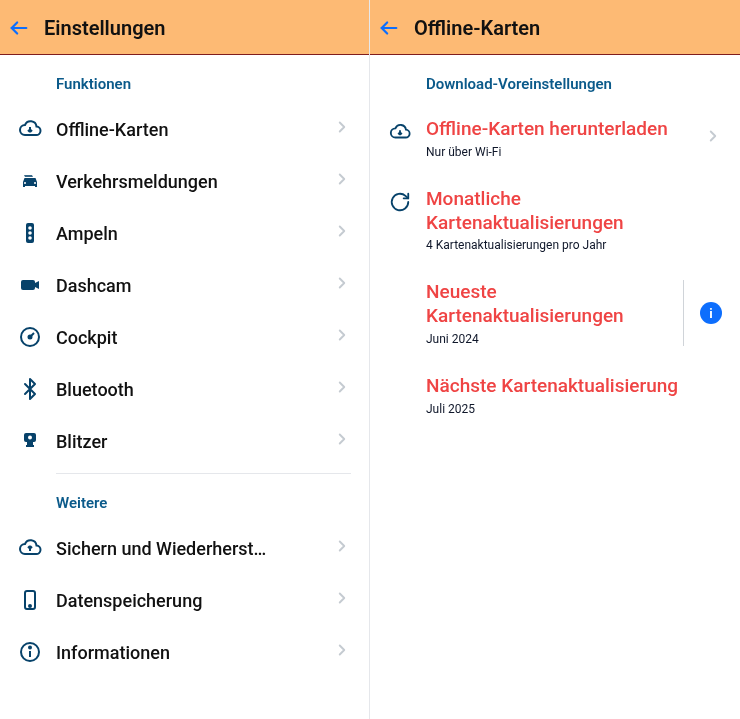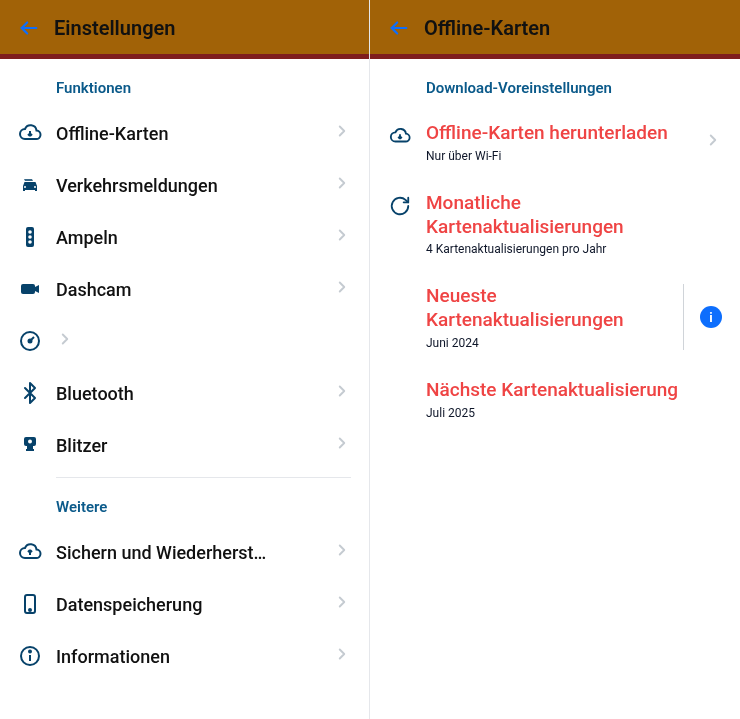--- a/index.html
+++ b/index.html
@@ -18,23 +18,23 @@
     overflow-y: auto;
     background: #fff;
   }
   .panel-left { width: 370px; border-right: 1px solid #e5e7eb; }
   .panel-right { width: 370px; }
 
   .header {
     display: flex;
     align-items: center;
     gap: 14px;
-    padding: 16px 18px 14px 18px;
-    background: #a16207;
-    border-bottom: 5px solid #7f1d1d;
+    padding: 16px 18px 14px 8px;
+    background: #fdba74;
+    border-bottom: 1px solid #7f1d1d;
   }
   .header .title {
     font-size: 20px;
     font-weight: 600;
     color: #111;
   }
   .back-icon { flex: 0 0 auto; display:flex; align-items:center; }
   .back-icon svg { width: 22px; height: 22px; stroke: #0d6efd; }
 
   .section-header {
@@ -225,20 +225,21 @@
   </div>
 
   <div class="row">
     <span class="icon">
       <svg viewBox="0 0 24 24" fill="none" stroke="currentColor" stroke-width="2">
           <circle cx="12" cy="12" r="9"></circle>
           <path d="M12 12l4-4"></path>
           <circle cx="12" cy="12" r="1.5" fill="currentColor"></circle>
         </svg>
     </span>
+    <span class="label">Cockpit</span>
     <span class="chevron"><svg viewBox="0 0 24 24" fill="none" stroke-width="2.5" stroke-linecap="round" stroke-linejoin="round">
           <polyline points="9 6 15 12 9 18"></polyline>
         </svg></span>
   </div>
 
   <div class="row">
     <span class="icon">
       <svg viewBox="0 0 24 24" fill="none" stroke="currentColor" stroke-width="2" stroke-linejoin="round" stroke-linecap="round">
           <path d="M7 7l10 10-5 5V2l5 5L7 17"></path>
         </svg>

